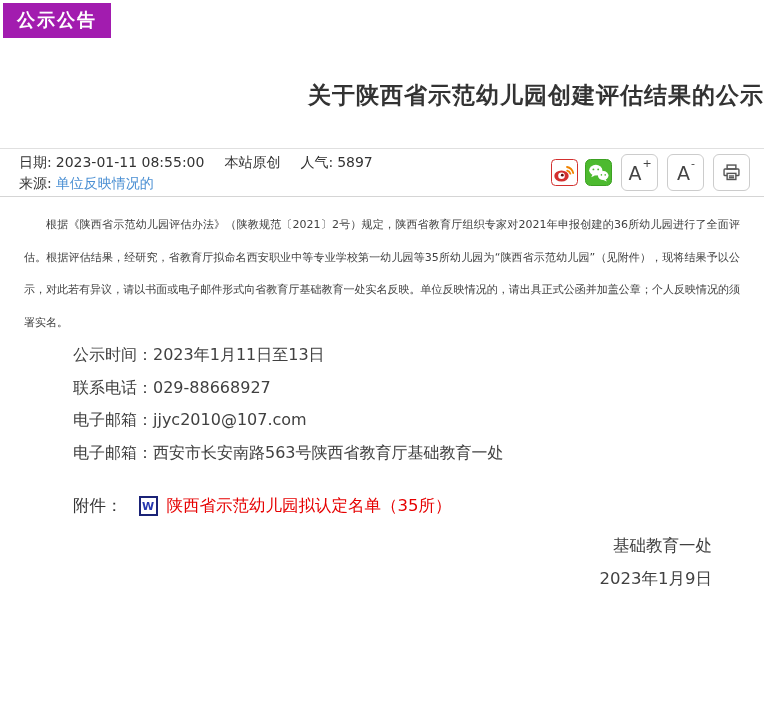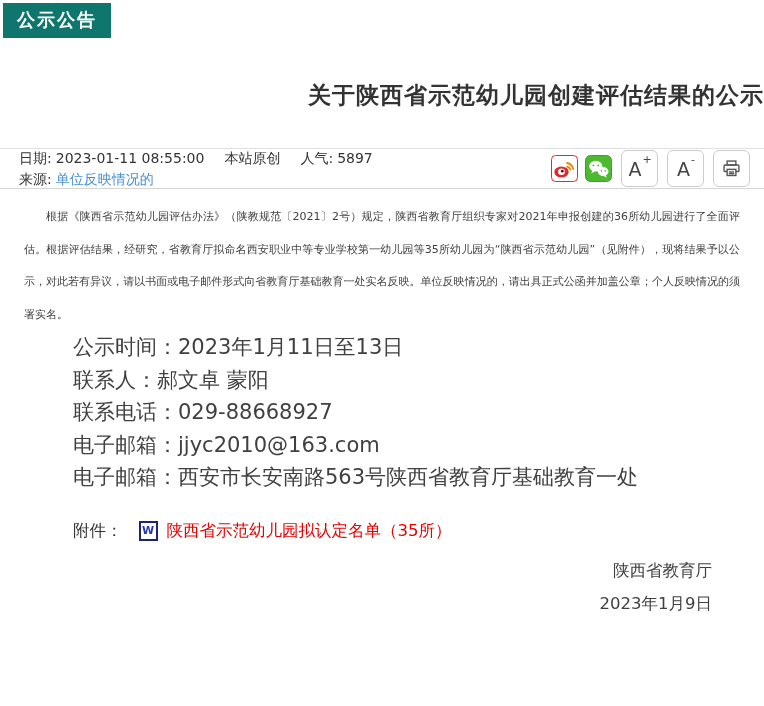--- a/index.html
+++ b/index.html
@@ -7,35 +7,35 @@
   body {
     width: 764px; height: 706px;
     background: #ffffff;
     font-family: "DejaVu Sans", "Liberation Sans", sans-serif;
     color: #333333;
     position: relative;
     overflow: hidden;
   }
   .category-tab {
     position: absolute; left: 3px; top: 3px;
-    background: #0f766e; color: #ffffff;
+    background: #a21caf; color: #ffffff;
     font-size: 18px; font-weight: bold;
     padding: 5px 14px 6px 14px;
     letter-spacing: 2px;
     cursor: pointer;
   }
   h1.article-title {
     margin: 0; padding-top: 80px;
     text-align: right;
     font-size: 23px; font-weight: bold;
     color: #333333; letter-spacing: 1px;
   }
   .meta-bar {
     margin-top: 37px;
-    height: 41px;
+    height: 49px;
     border-top: 1px solid #e0e0e0;
     border-bottom: 1px solid #d5d5d5;
     display: flex; align-items: center; justify-content: space-between;
     padding: 0 14px 0 19px;
   }
   .meta-left { font-size: 14px; line-height: 21px; color: #333; }
   .meta-left .gap { display: inline-block; width: 20px; }
   .meta-left .sgap { display: inline-block; width: 4px; }
   .source-link { color: #4a8fd3; text-decoration: none; cursor: pointer; }
   .meta-right { display: flex; align-items: center; }
@@ -49,21 +49,21 @@
     font-size: 19px; color: #444; cursor: pointer; padding: 0;
   }
   .sq-btn sup { font-size: 11px; line-height: 0; position: relative; top: -5px; left: 1px; }
   .content { padding: 0 24px; }
   .body-paragraph {
     margin: 12px 0 0 0;
     font-size: 11px; line-height: 32.5px;
     color: #404040;
     text-indent: 2em; text-align: justify;
   }
-  .detail-lines { margin-left: 49px; font-size: 21px; line-height: 32.5px; color: #404040; }
+  .detail-lines { margin-left: 49px; font-size: 16px; line-height: 32.5px; color: #404040; }
   .attachment-row {
     margin: 26px 0 12px 49px;
     display: flex; align-items: center;
     font-size: 16.5px; color: #333; text-align: right;
   }
   .word-doc-icon {
     width: 19px; height: 20px; margin: 0 9px 0 16px;
     border: 2px solid #1b2377; background: #fff;
     color: #2637b0; font-size: 11px; font-weight: bold;
     display: flex; align-items: center; justify-content: center;
@@ -126,29 +126,28 @@
       </svg>
     </button>
   </div>
 </div>
 
 <div class="content">
   <p class="body-paragraph">根据《陕西省示范幼儿园评估办法》（陕教规范〔2021〕2号）规定，陕西省教育厅组织专家对2021年申报创建的36所幼儿园进行了全面评估。根据评估结果，经研究，省教育厅拟命名西安职业中等专业学校第一幼儿园等35所幼儿园为“陕西省示范幼儿园”（见附件），现将结果予以公示，对此若有异议，请以书面或电子邮件形式向省教育厅基础教育一处实名反映。单位反映情况的，请出具正式公函并加盖公章；个人反映情况的须署实名。</p>
 
   <div class="detail-lines">
     <div>公示时间：2023年1月11日至13日</div>
-    <div>联系人：郝文卓 蒙阳</div>
     <div>联系电话：029-88668927</div>
-    <div>电子邮箱：jjyc2010@163.com</div>
+    <div>电子邮箱：jjyc2010@107.com</div>
     <div>电子邮箱：西安市长安南路563号陕西省教育厅基础教育一处</div>
   </div>
 
   <div class="attachment-row">
     <span>附件：</span>
     <span class="word-doc-icon">W</span>
     <a class="attachment-link">陕西省示范幼儿园拟认定名单（35所）</a>
   </div>
 
   <div class="signature-block">
-    <div>陕西省教育厅</div>
+    <div>基础教育一处</div>
     <div>2023年1月9日</div>
   </div>
 </div>
 
 </body></html>

